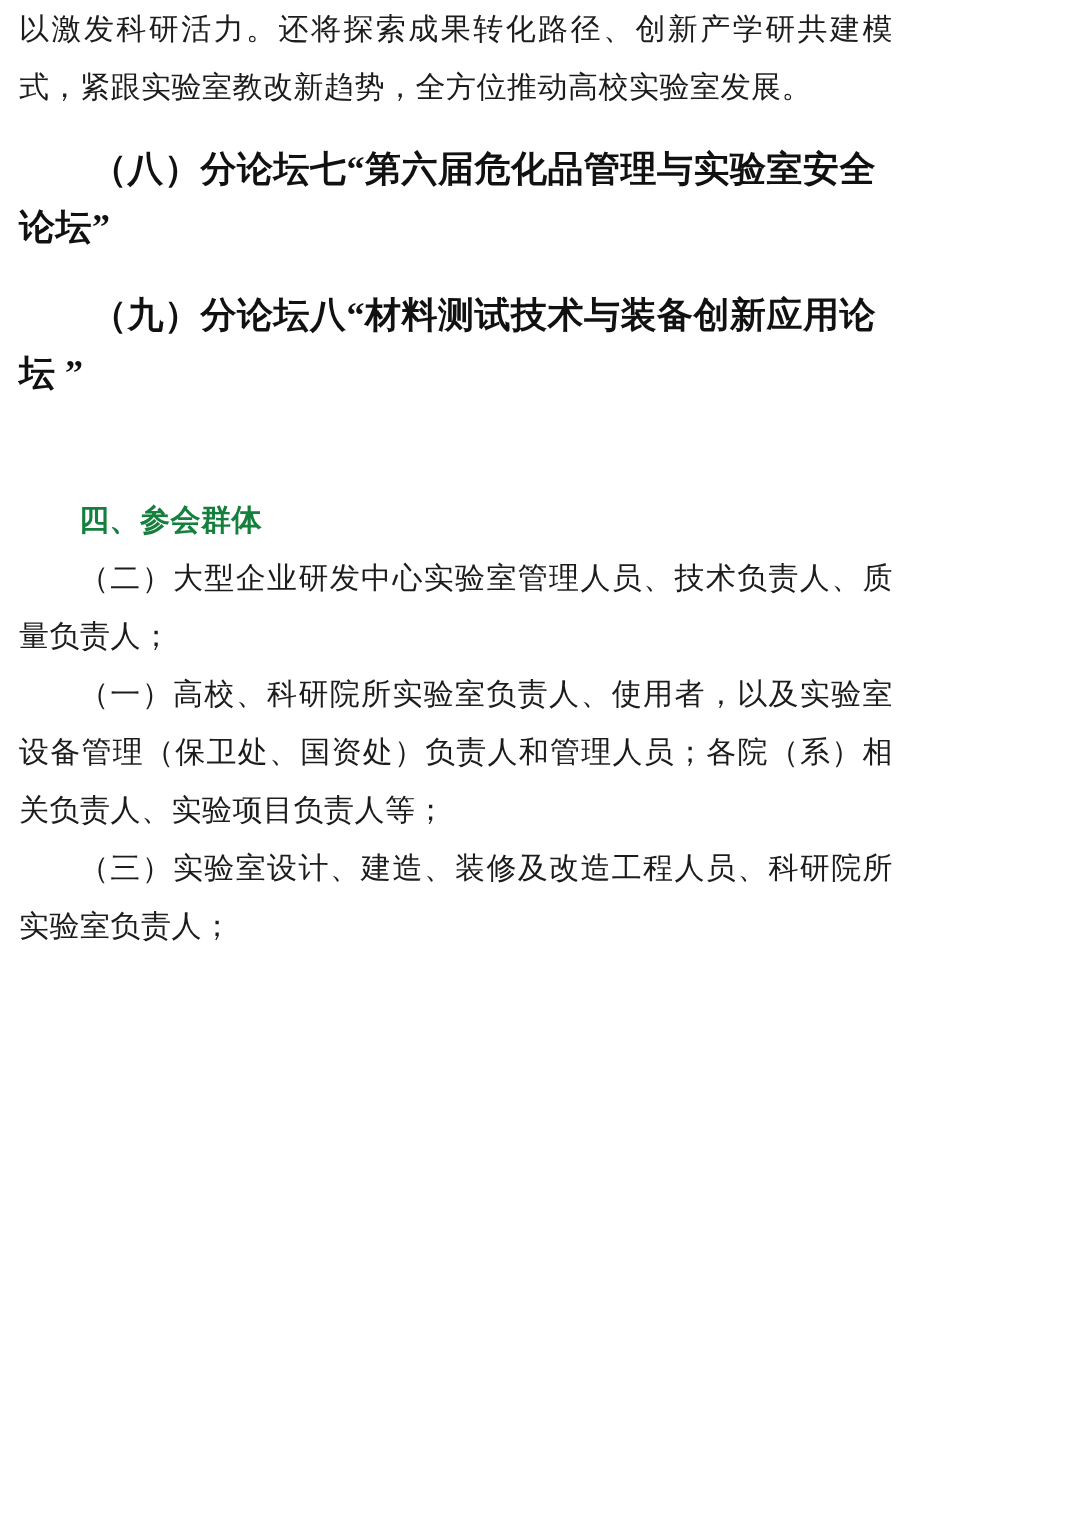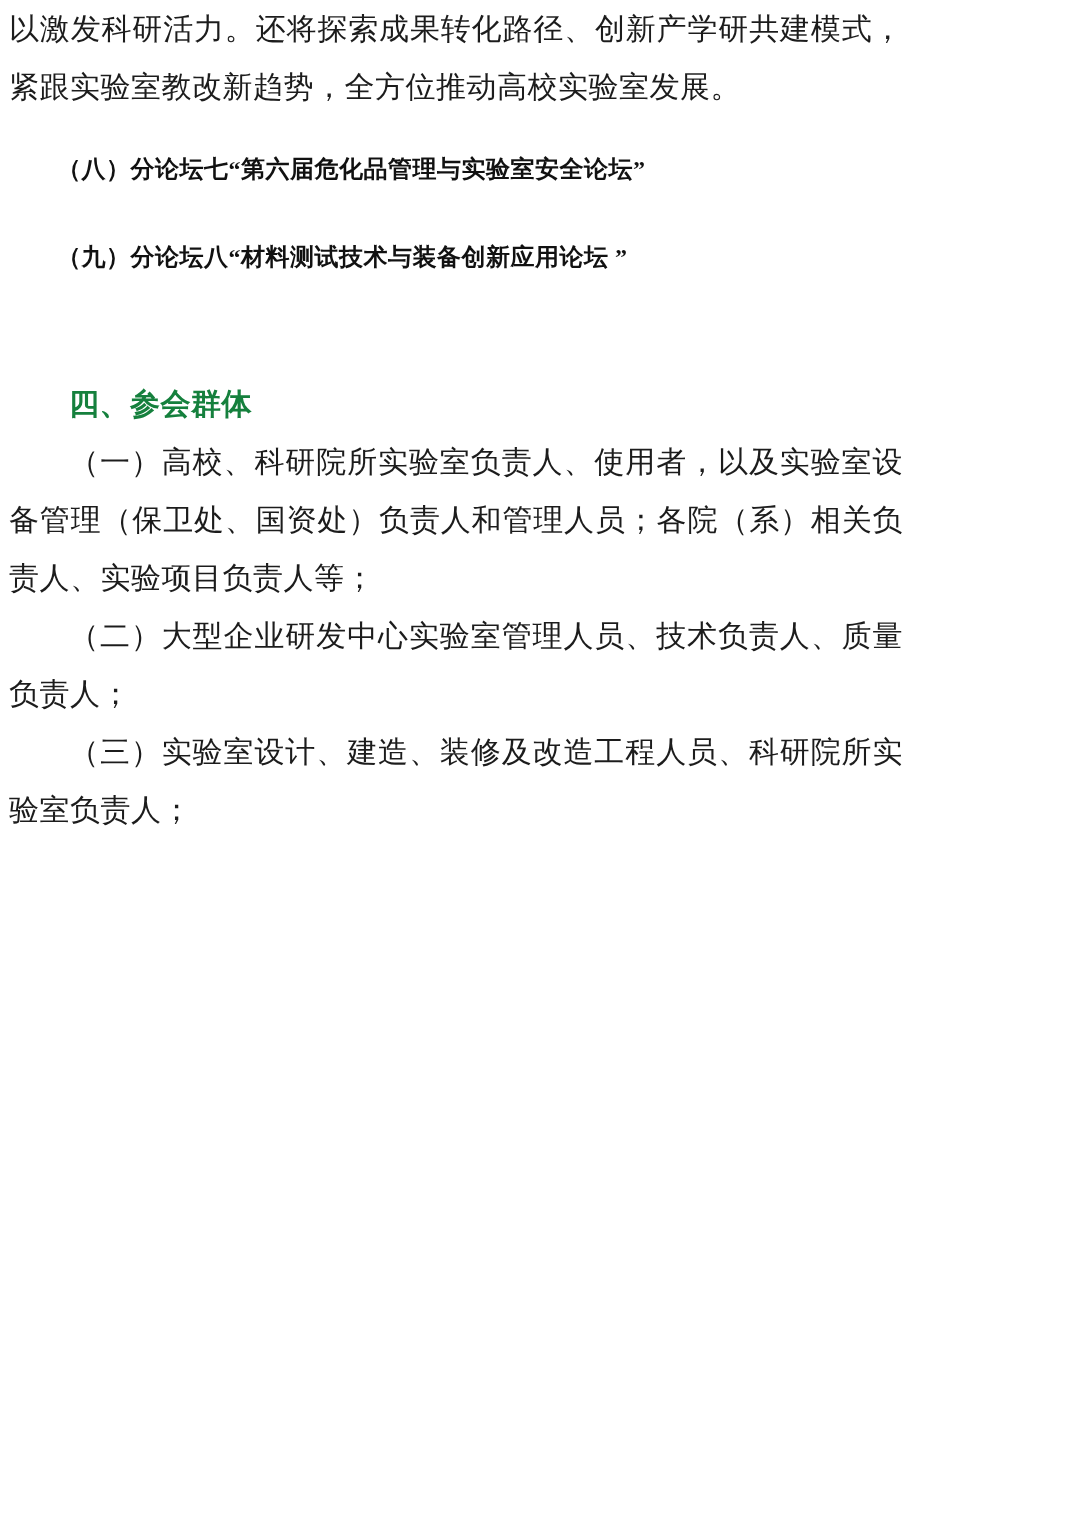--- a/index.html
+++ b/index.html
@@ -8,34 +8,34 @@
     background: #ffffff;
   }
   body {
     height: 1517px;
     overflow: hidden;
     font-family: "Liberation Serif", "DejaVu Serif", serif;
   }
   .page {
     width: 912px;
     height: 1517px;
-    padding: 0 9px;
+    padding: 0 19px;
     background: #ffffff;
     color: #1c1c1c;
   }
   .body-text {
     font-size: 30px;
     line-height: 58px;
     text-align: justify;
     color: #1c1c1c;
     letter-spacing: 0.5px;
   }
   .indent-2em { text-indent: 2em; }
   .forum-heading {
-    font-size: 24px;
+    font-size: 36px;
     line-height: 58px;
     font-weight: bold;
     color: #111111;
     text-indent: 2em;
     margin-top: 24px;
     margin-bottom: 8px;
     letter-spacing: 0.5px;
   }
   .forum-heading.second { margin-top: 30px; }
   .section-heading {
@@ -58,20 +58,20 @@
   <p class="body-text">以激发科研活力。还将探索成果转化路径、创新产学研共建模式，紧跟实验室教改新趋势，全方位推动高校实验室发展。</p>
 
   <h3 class="forum-heading">（八）分论坛七“第六届危化品管理与实验室安全论坛”</h3>
 
 
   <h3 class="forum-heading second">（九）分论坛八“材料测试技术与装备创新应用论坛 ”</h3>
 
 
   <h3 class="section-heading">四、参会群体</h3>
 
+  <p class="body-text indent-2em attendee-item">（二）大型企业研发中心实验室管理人员、技术负责人、质量负责人；</p>
+
   <p class="body-text indent-2em attendee-item">（一）高校、科研院所实验室负责人、使用者，以及实验室设备管理（保卫处、国资处）负责人和管理人员；各院（系）相关负责人、实验项目负责人等；</p>
-
-  <p class="body-text indent-2em attendee-item">（二）大型企业研发中心实验室管理人员、技术负责人、质量负责人；</p>
 
   <p class="body-text indent-2em attendee-item">（三）实验室设计、建造、装修及改造工程人员、科研院所实验室负责人；</p>
 
 
 </div>
 
 </body></html>

